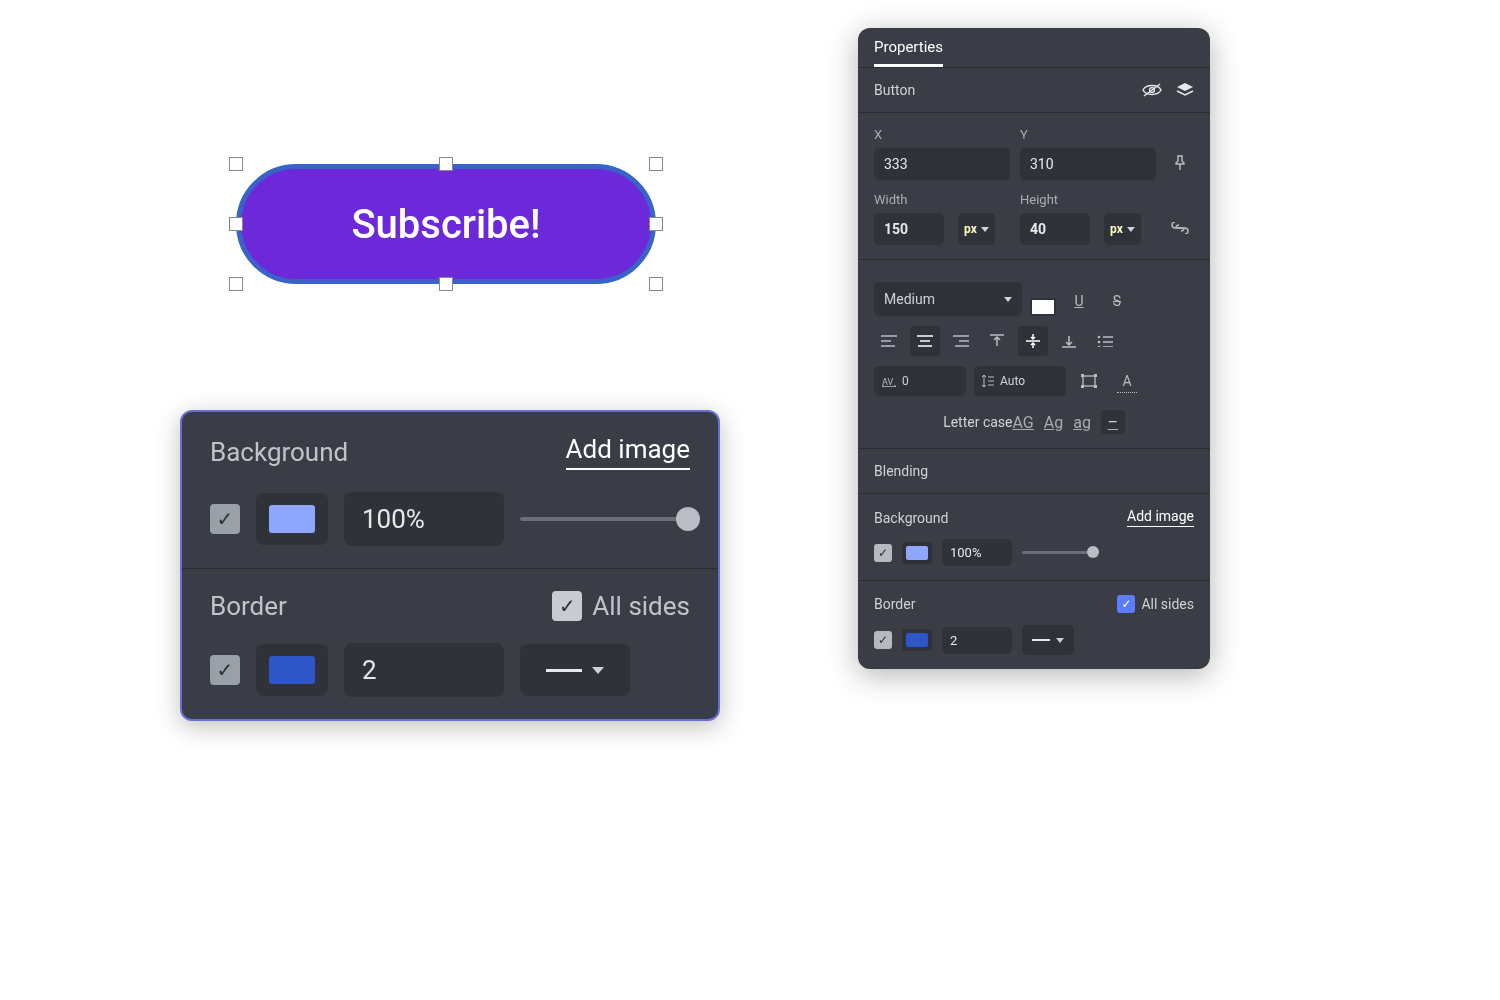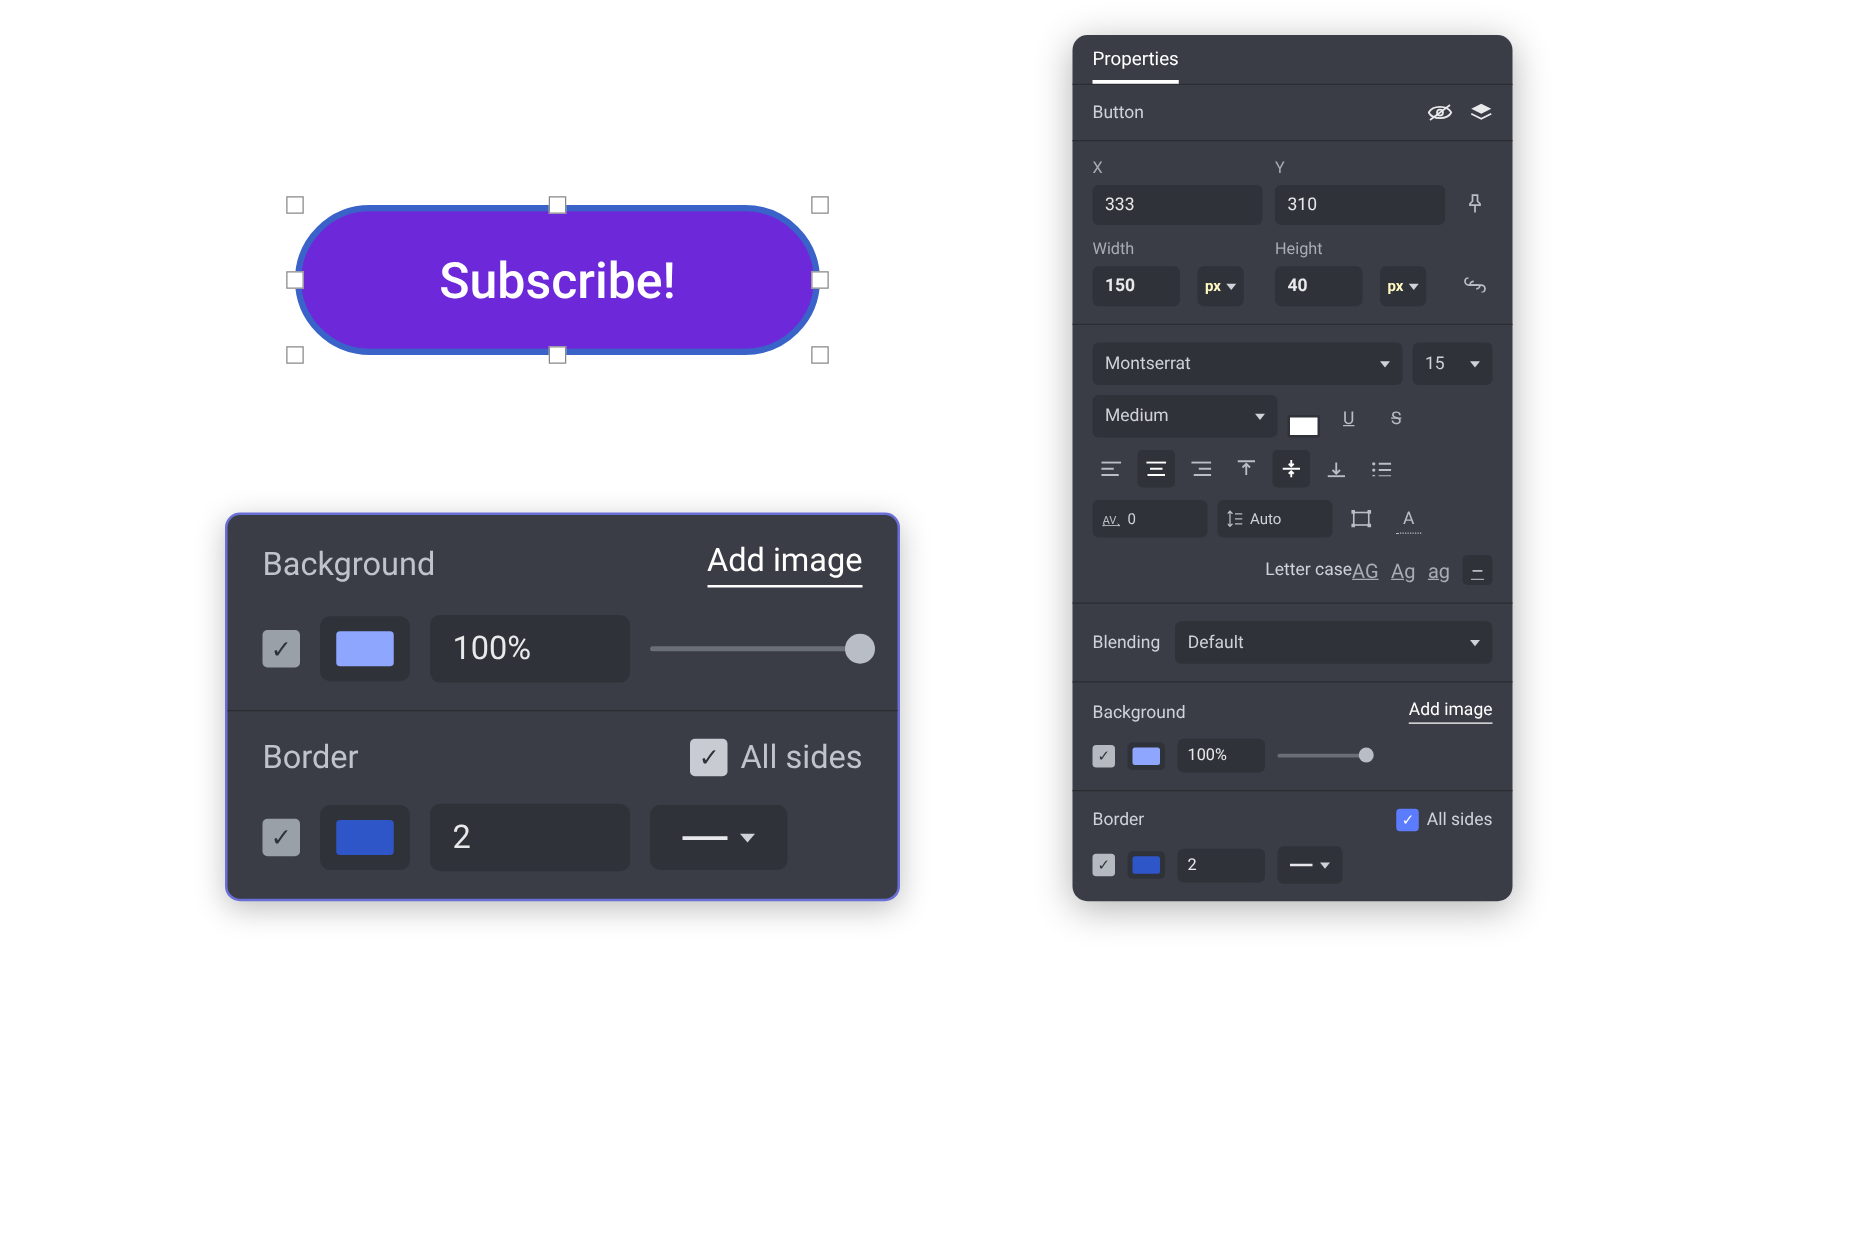--- a/index.html
+++ b/index.html
@@ -51,21 +51,21 @@
   .unit-sel { background:#2f3238; color:#fef9c3; padding:8px 6px; border-radius:5px; display:flex; align-items:center; gap:4px; font-size:12px; cursor:pointer;}
   .iconcell { display:flex; align-items:center; justify-content:center; height:34px; cursor:pointer; color:#babdc4;}
   .select-row { background:#2f3238; padding:9px 10px; border-radius:5px; display:flex; align-items:center; justify-content:space-between; cursor:pointer;}
   .flex-gap{display:flex; gap:8px;}
   .swatch-sm { width:26px; height:18px; background:#fff; border-radius:2px; cursor:pointer;}
   .fmt-btn { width:30px; height:30px; display:flex; align-items:center; justify-content:center; color:#babdc4; cursor:pointer; position:relative;}
   .fmt-btn.sel { background:#2f3238; border-radius:4px; color:#fff;}
   .fmt-row { display:flex; gap:6px; margin-top:10px; align-items:center; }
   .spacing-row{display:flex; gap:8px; margin-top:10px;}
   .spacing-box{background:#2f3238; border-radius:5px; height:30px; display:flex; align-items:center; padding:0 8px; gap:6px; color:#cfd2d8; font-size:12px;}
-  .case-row{display:flex; align-items:center; justify-content:flex-end; margin-top:14px;}
+  .case-row{display:flex; align-items:center; justify-content:center; margin-top:14px;}
   .case-opts{display:flex; gap:10px; align-items:center; color:#a8acb4; font-size:16px;text-decoration:underline;}
   .case-none{width:24px;height:24px;background:#2f3238;border-radius:4px;display:flex;align-items:center;justify-content:center;color:#cfd2d8; cursor:pointer;}
   .mini-check{width:18px;height:18px;background:#b5b9c0;border-radius:3px;display:flex;align-items:center;justify-content:center;color:#2f3238;font-size:12px;cursor:pointer;}
   .mini-check.accent{background:#5c7cff;color:#fff;}
   .mini-swatch{width:30px;height:22px;background:#2f3238;border-radius:4px;display:flex;align-items:center;justify-content:center;cursor:pointer;}
   .mini-swatch-inner{width:22px;height:14px;border-radius:2px;}
   .mini-slider{position:relative;width:72px;height:3px;background:#6a6e77;border-radius:2px;cursor:pointer;}
   .mini-knob{position:absolute;right:-5px;top:-5px;width:12px;height:12px;border-radius:50%;background:#b9bec6;}
   .line-mini{width:18px;height:2px;background:#e6e8eb;}
   .add-img-sm{color:#fff;border-bottom:1px solid #fff;padding-bottom:2px;cursor:pointer;}
@@ -191,30 +191,20 @@
       <div class="iconcell">
         <svg width="18" height="12" viewBox="0 0 18 12">
             <path d="M7 6H4a3 3 0 010-6h0 M11 6h3a3 3 0 010 6h0 M6 6h6" fill="none" stroke="#babdc4" stroke-width="1.4" transform="translate(0 0)"></path>
             <path d="M5 6a3 3 0 013-3h0M13 6a3 3 0 01-3 3h0M6 6h6" fill="none" stroke="#babdc4" stroke-width="1.4"></path>
           </svg>
       </div>
     </div>
   </div>
 
   <div class="section">
-    <div class="flex-gap">
-      <div class="select-row" style="flex:1">
-        <span>Montserrat</span>
-        <div class="chev-down sm"></div>
-      </div>
-      <div class="select-row" style="width:64px">
-        <span>15</span>
-        <div class="chev-down sm"></div>
-      </div>
-    </div>
     <div class="flex-gap" style="margin-top:8px; align-items:flex-end;">
       <div class="select-row" style="width:148px">
         <span>Medium</span>
         <div class="chev-down sm"></div>
       </div>
       <div class="swatch-sm" style="border:2px solid #2f3238;"></div>
       <div class="fmt-btn">
           <span style="text-decoration:underline;">U</span>
         </div>
       <div class="fmt-btn">
@@ -313,24 +303,20 @@
         <span>Ag</span>
         <span>ag</span>
         <span class="case-none">–</span>
       </div>
     </div>
   </div>
 
   <div class="section">
     <div style="display:flex;align-items:center;gap:12px;text-align:right;">
       <span>Blending</span>
-      <div class="select-row" style="flex:1">
-        <span>Default</span>
-        <div class="chev-down sm"></div>
-      </div>
     </div>
   </div>
 
   <div class="section">
     <div class="row-between">
       <span>Background</span>
       <span class="add-img-sm">Add image</span>
     </div>
     <div style="display:flex;align-items:center;gap:10px;">
       <div class="mini-check">✓</div>

